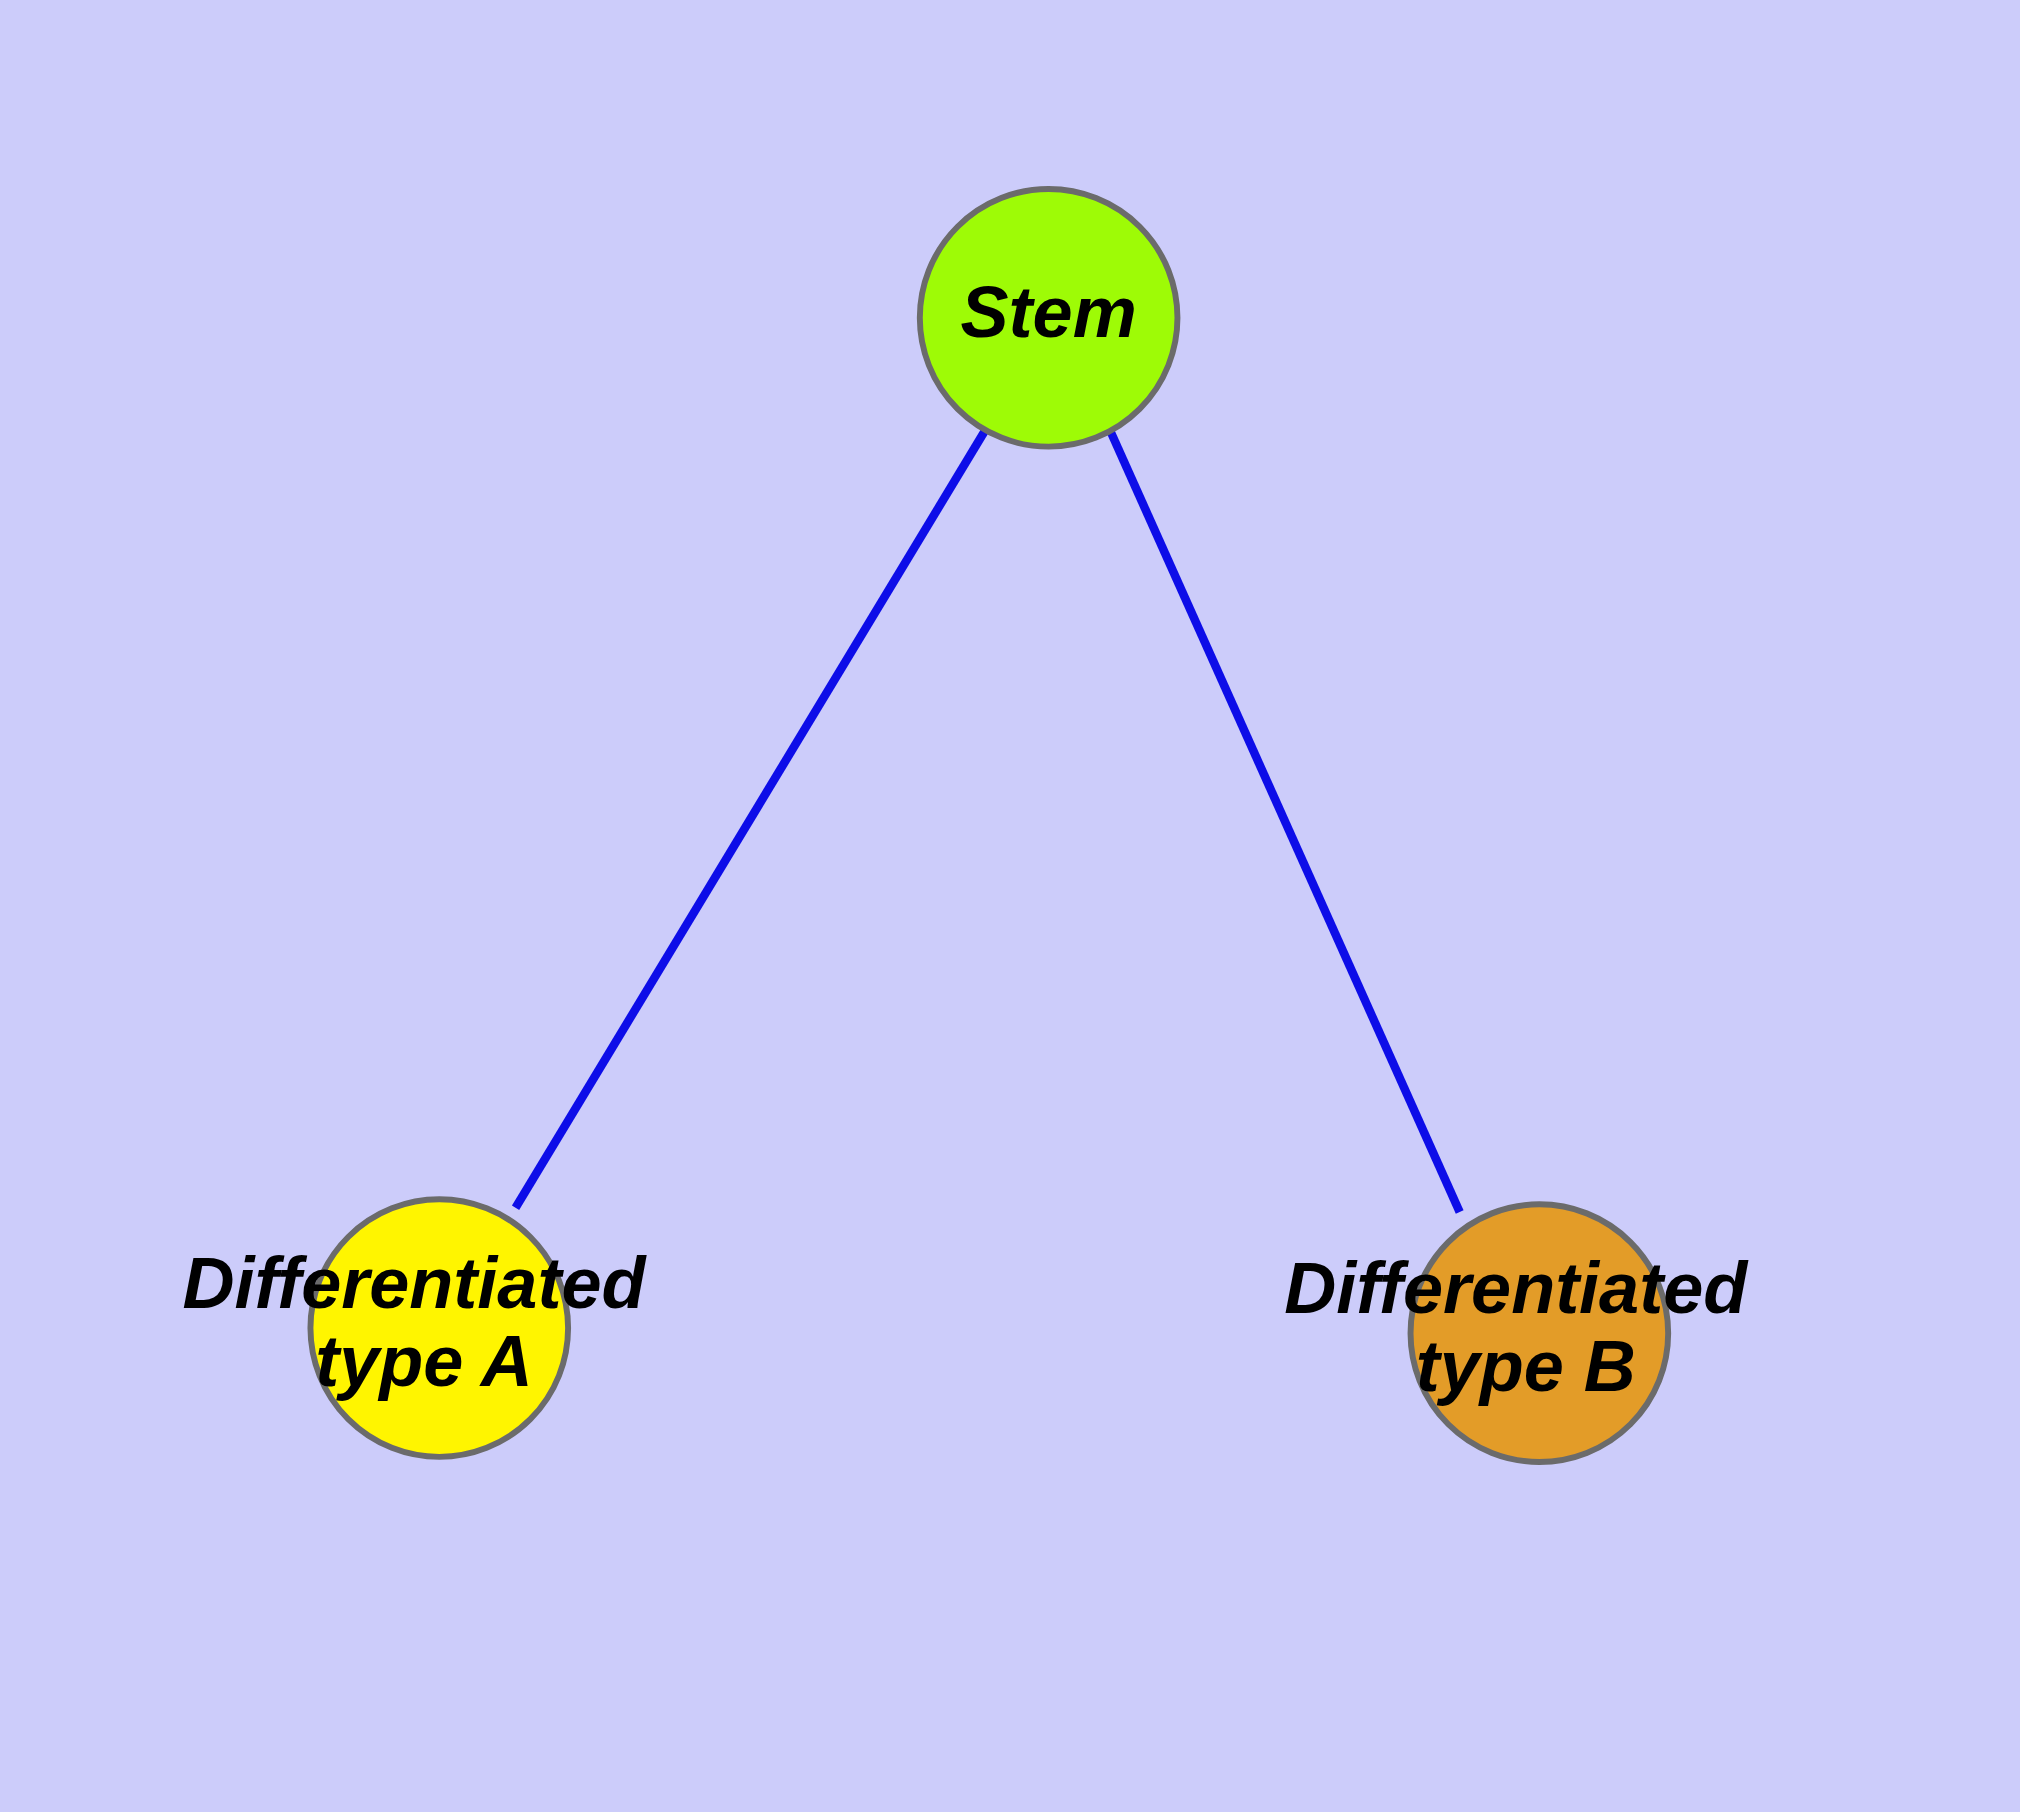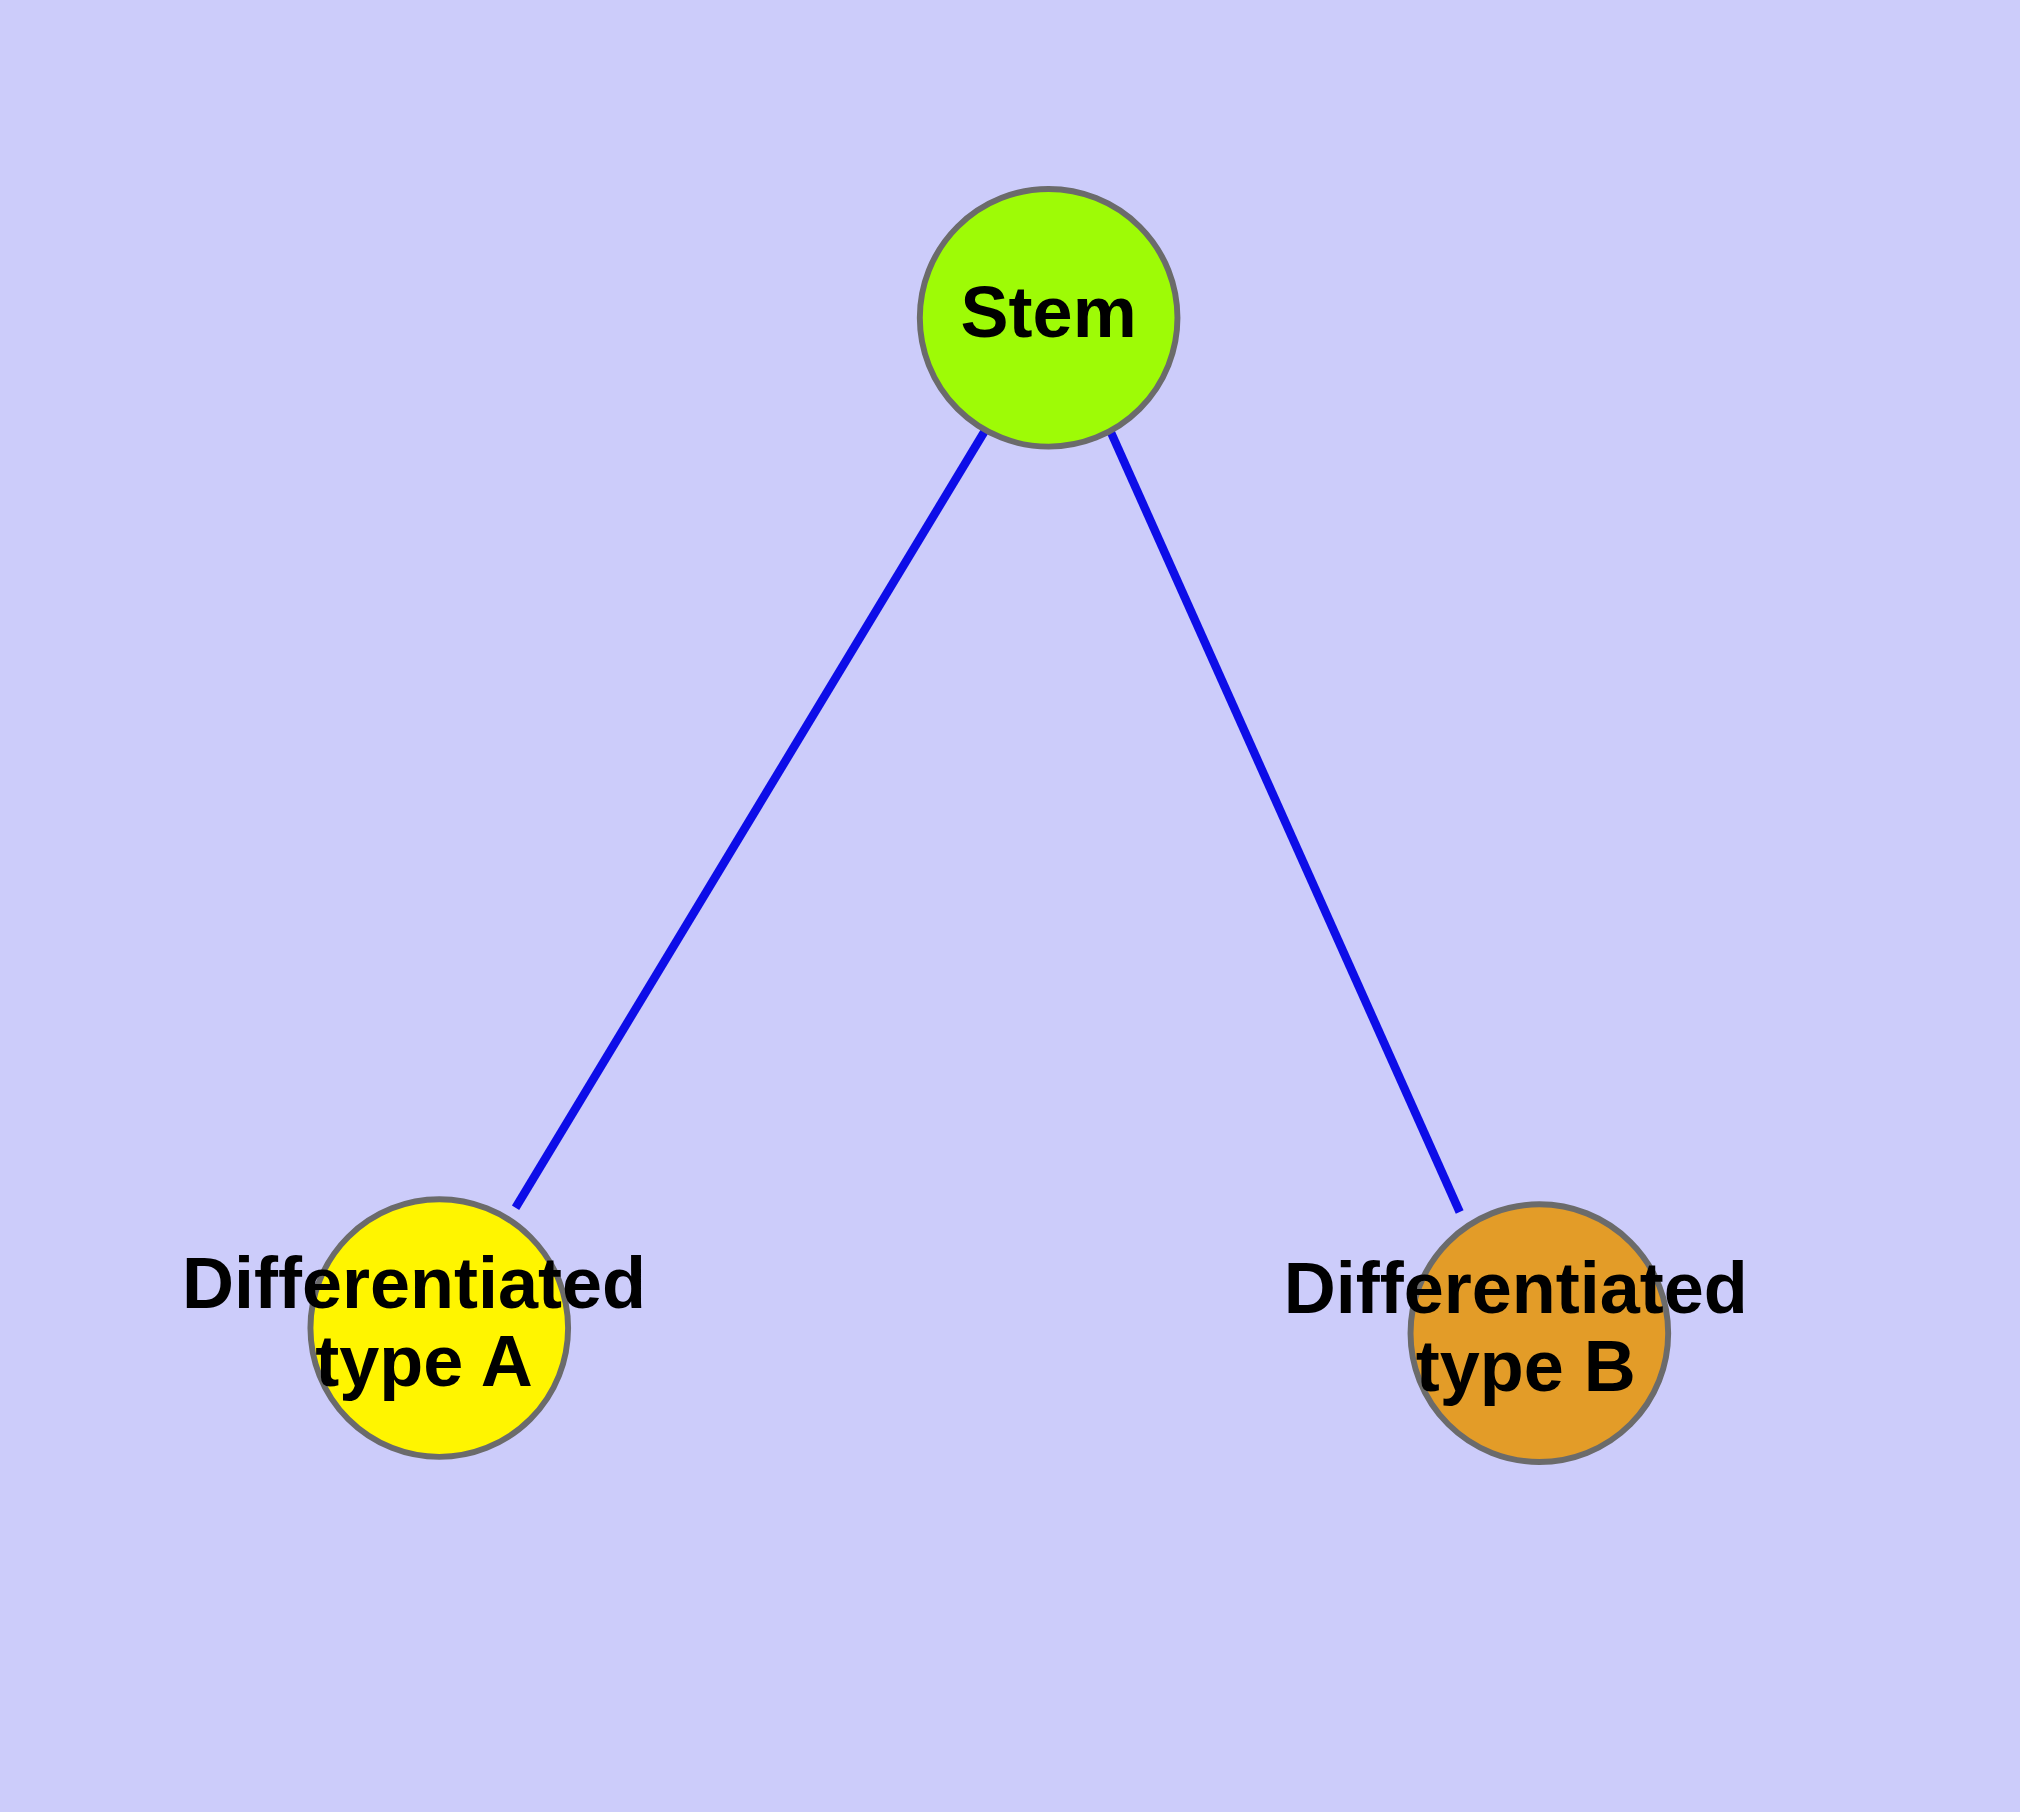--- a/index.html
+++ b/index.html
@@ -8,20 +8,21 @@
     padding: 0;
     background: #ccccfa;
   }
   #canvas {
     position: relative;
     width: 2021px;
     height: 1812px;
     background: #ccccfa;
     overflow: hidden;
     font-family: "Liberation Sans", "DejaVu Sans", sans-serif;
+    font-style: italic;
   }
   #graph-svg {
     position: absolute;
     left: 0;
     top: 0;
     width: 2021px;
     height: 1812px;
     display: block;
   }
   .node-label {

